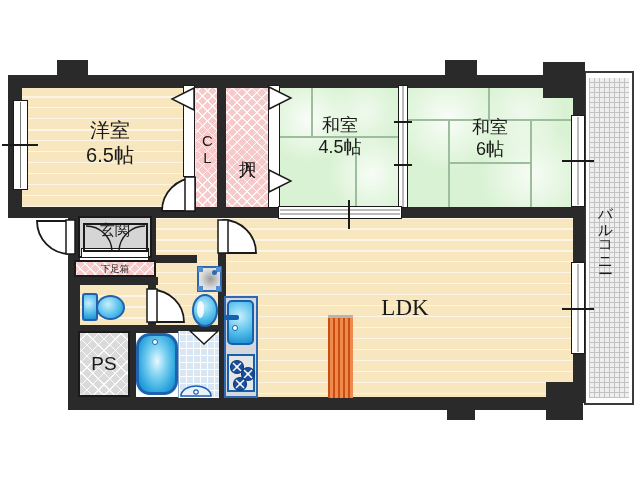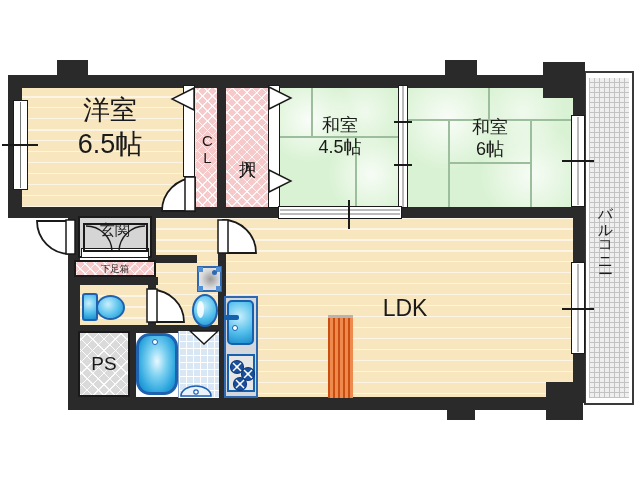--- a/index.html
+++ b/index.html
@@ -175,39 +175,39 @@
     <line x1="280" y1="214" x2="400" y2="214" stroke="#777" stroke-width="1"></line>
 
     <line x1="2" y1="145" x2="38" y2="145" stroke="#1a1a1a" stroke-width="2"></line>
     <line x1="562" y1="161" x2="594" y2="161" stroke="#1a1a1a" stroke-width="2"></line>
     <line x1="562" y1="309" x2="594" y2="309" stroke="#1a1a1a" stroke-width="2"></line>
     <line x1="394" y1="122" x2="412" y2="122" stroke="#1a1a1a" stroke-width="2"></line>
     <line x1="394" y1="165" x2="412" y2="165" stroke="#1a1a1a" stroke-width="2"></line>
     <line x1="349" y1="200" x2="349" y2="229" stroke="#1a1a1a" stroke-width="2"></line>
   </svg>
 
-  <div class="a lbl" style="left:30px;top:95px;width:160px;height:66px;font-size:27px;">
+  <div class="a lbl" style="left:30px;top:110px;width:160px;height:66px;font-size:20px;">
     <span>洋室</span>
     <span>6.5帖</span>
   </div>
   <div class="a vert" style="left:195px;top:118px;width:25px;height:62px;font-size:15px;">
     <span>CL</span>
   </div>
   <div class="a vert" style="left:229px;top:112px;width:37px;height:70px;font-size:17px;">
     <span>押入</span>
   </div>
   <div class="a lbl" style="left:280px;top:108px;width:120px;height:56px;font-size:18px;">
     <span>和室</span>
     <span>4.5帖</span>
   </div>
   <div class="a lbl" style="left:430px;top:110px;width:120px;height:56px;font-size:18px;">
     <span>和室</span>
     <span>6帖</span>
   </div>
-  <div class="a lbl" style="left:340px;top:277px;width:130px;height:62px;font-size:23px;">
+  <div class="a lbl" style="left:340px;top:277px;width:130px;height:62px;font-size:23px;font-family:Liberation Serif, serif;">
     <span>LDK</span>
   </div>
   <div class="a vert" style="left:590px;top:176px;width:30px;height:110px;font-size:15px;">
     <span>バルコニー</span>
   </div>
   <div class="a lbl" style="left:88px;top:219px;width:54px;height:22px;font-size:15px;">
     <span>玄関</span>
   </div>
 
 </div>

